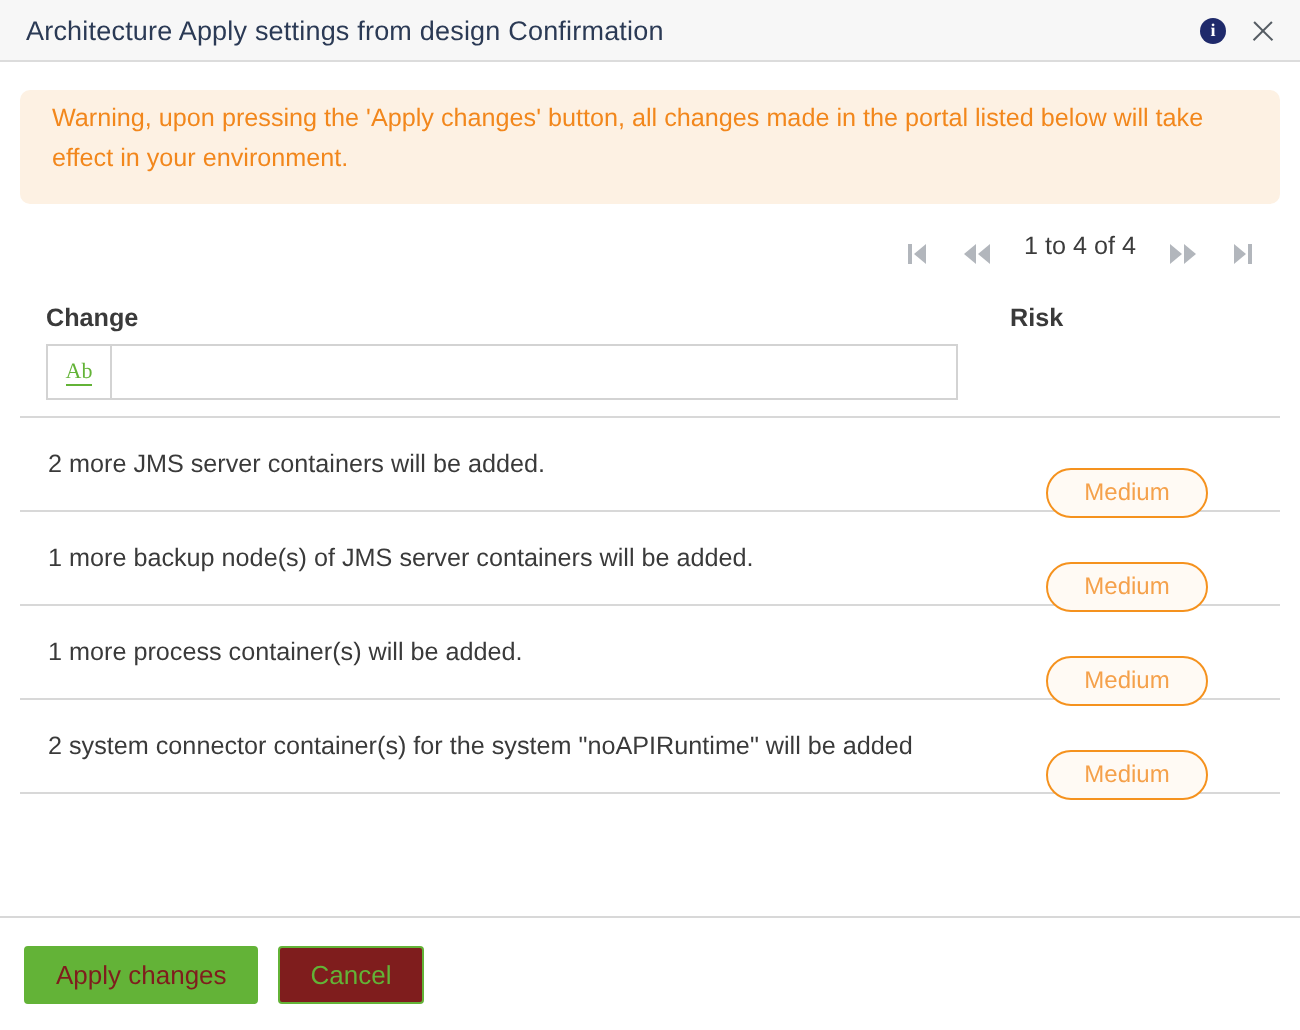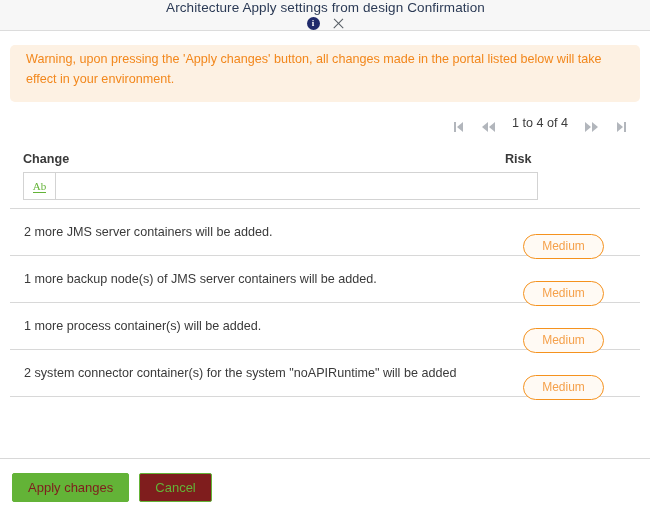--- a/index.html
+++ b/index.html
@@ -29,21 +29,20 @@
   
   .dlg-header {
     height: 31px;
     min-height: 31px;
     background: #f7f7f7;
     border-bottom: 1px solid #dcdcdc;
     display: flex;
     align-items: center;
     padding: 0 12px 0 13px;
     box-sizing: border-box;
-    flex-direction: column;
   }
   .dlg-title {
     flex: 1 1 auto;
     font-size: 13.5px;
     color: #2b3a55;
     letter-spacing: .1px;
     white-space: nowrap;
     overflow: hidden;
   }
   .hdr-icons {
@@ -157,21 +156,21 @@
   .th-change { flex: 1 1 auto; padding-left: 13px; }
   .th-risk   { width: 135px; padding-left: 22px; }
 
   .filter-row {
     display: flex;
     align-items: center;
     padding: 0 0 8px 0;
   }
   .filter-wrap {
     display: flex;
-    width: 515px;
+    width: 456px;
     margin-left: 13px;
     height: 28px;
     border: 1px solid #d3d3d3;
     box-sizing: border-box;
     background: #ffffff;
   }
   .filter-icon-cell {
     width: 31px;
     min-width: 31px;
     border-right: 1px solid #d3d3d3;

